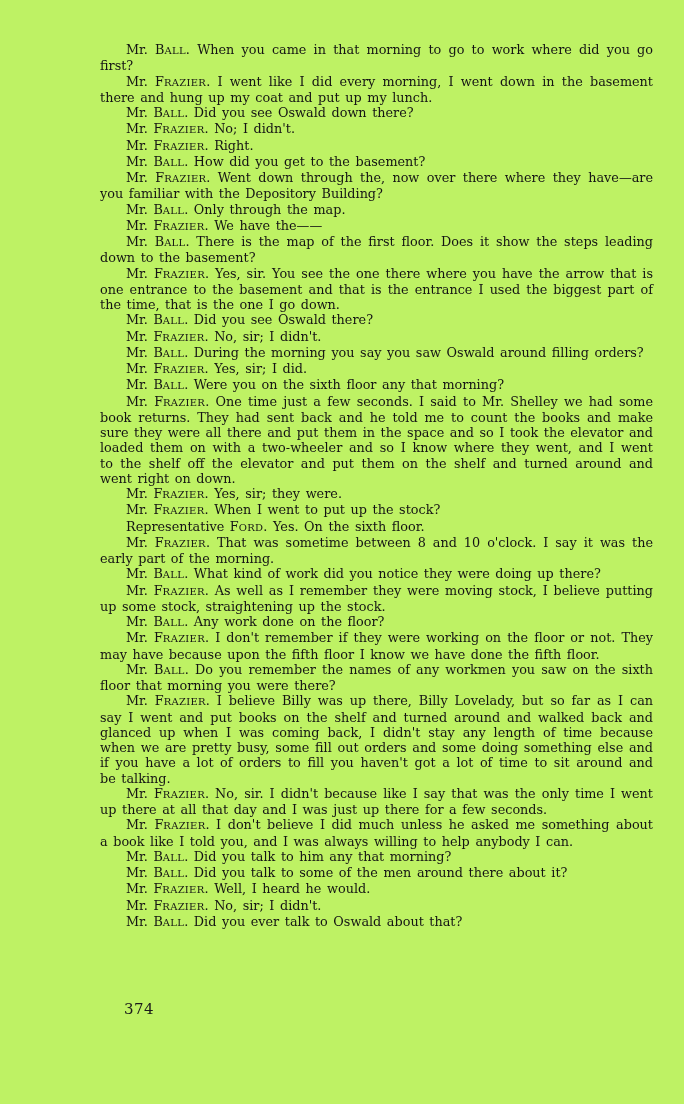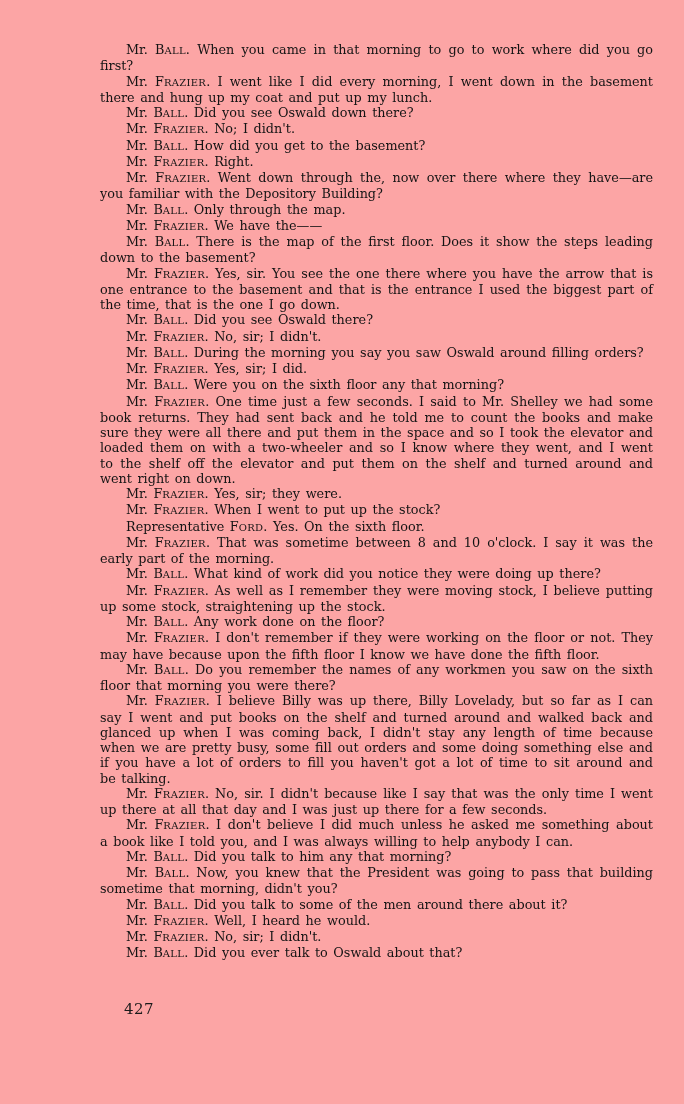--- a/index.html
+++ b/index.html
@@ -4,21 +4,21 @@
 <style>
   html, body {
     margin: 0;
     padding: 0;
     background: #fdfdfc;
   }
   .page {
     position: relative;
     width: 684px;
     height: 1104px;
-    background: #fca5a5;
+    background: #bef264;
     color: #141414;
     font-family: "DejaVu Serif", "Liberation Serif", serif;
     overflow: hidden;
   }
   .text-block {
     position: absolute;
     left: 100px;
     top: 42px;
     width: 553px;
     font-size: 12.8px;
@@ -47,22 +47,22 @@
 </style>
 </head>
 <body>
 
 <div class="page">
   <div class="text-block" id="testimony-text">
       <p class="line"><span class="speaker">Mr. <span>B</span><span class="sc">all</span>.</span> When you came in that morning to go to work where did you go first?</p>
       <p class="line"><span class="speaker">Mr. <span>F</span><span class="sc">razier</span>.</span> I went like I did every morning, I went down in the basement there and hung up my coat and put up my lunch.</p>
       <p class="line"><span class="speaker">Mr. <span>B</span><span class="sc">all</span>.</span> Did you see Oswald down there?</p>
       <p class="line"><span class="speaker">Mr. <span>F</span><span class="sc">razier</span>.</span> No; I didn't.</p>
+      <p class="line"><span class="speaker">Mr. <span>F</span><span class="sc">razier</span>.</span> Right.</p>
       <p class="line"><span class="speaker">Mr. <span>B</span><span class="sc">all</span>.</span> How did you get to the basement?</p>
-      <p class="line"><span class="speaker">Mr. <span>F</span><span class="sc">razier</span>.</span> Right.</p>
       <p class="line"><span class="speaker">Mr. <span>F</span><span class="sc">razier</span>.</span> Went down through the, now over there where they have—are you familiar with the Depository Building?</p>
       <p class="line"><span class="speaker">Mr. <span>B</span><span class="sc">all</span>.</span> Only through the map.</p>
       <p class="line"><span class="speaker">Mr. <span>F</span><span class="sc">razier</span>.</span> We have the——</p>
       <p class="line"><span class="speaker">Mr. <span>B</span><span class="sc">all</span>.</span> There is the map of the first floor.  Does it show the steps leading down to the basement?</p>
       <p class="line"><span class="speaker">Mr. <span>F</span><span class="sc">razier</span>.</span> Yes, sir.  You see the one there where you have the arrow that is one entrance to the basement and that is the entrance I used the biggest part of the time, that is the one I go down.</p>
       <p class="line"><span class="speaker">Mr. <span>B</span><span class="sc">all</span>.</span> Did you see Oswald there?</p>
       <p class="line"><span class="speaker">Mr. <span>F</span><span class="sc">razier</span>.</span> No, sir; I didn't.</p>
       <p class="line"><span class="speaker">Mr. <span>B</span><span class="sc">all</span>.</span> During the morning you say you saw Oswald around filling orders?</p>
       <p class="line"><span class="speaker">Mr. <span>F</span><span class="sc">razier</span>.</span> Yes, sir; I did.</p>
       <p class="line"><span class="speaker">Mr. <span>B</span><span class="sc">all</span>.</span> Were you on the sixth floor any that morning?</p>
@@ -73,20 +73,19 @@
       <p class="line"><span class="speaker">Mr. <span>F</span><span class="sc">razier</span>.</span> That was sometime between 8 and 10 o'clock.  I say it was the early part of the morning.</p>
       <p class="line"><span class="speaker">Mr. <span>B</span><span class="sc">all</span>.</span> What kind of work did you notice they were doing up there?</p>
       <p class="line"><span class="speaker">Mr. <span>F</span><span class="sc">razier</span>.</span> As well as I remember they were moving stock, I believe putting up some stock, straightening up the stock.</p>
       <p class="line"><span class="speaker">Mr. <span>B</span><span class="sc">all</span>.</span> Any work done on the floor?</p>
       <p class="line"><span class="speaker">Mr. <span>F</span><span class="sc">razier</span>.</span> I don't remember if they were working on the floor or not. They may have because upon the fifth floor I know we have done the fifth floor.</p>
       <p class="line"><span class="speaker">Mr. <span>B</span><span class="sc">all</span>.</span> Do you remember the names of any workmen you saw on the sixth floor that morning you were there?</p>
       <p class="line"><span class="speaker">Mr. <span>F</span><span class="sc">razier</span>.</span> I believe Billy was up there, Billy Lovelady, but so far as I can say I went and put books on the shelf and turned around and walked back and glanced up when I was coming back, I didn't stay any length of time because when we are pretty busy, some fill out orders and some doing something else and if you have a lot of orders to fill you haven't got a lot of time to sit around and be talking.</p>
       <p class="line"><span class="speaker">Mr. <span>F</span><span class="sc">razier</span>.</span> No, sir.  I didn't because like I say that was the only time I went up there at all that day and I was just up there for a few seconds.</p>
       <p class="line"><span class="speaker">Mr. <span>F</span><span class="sc">razier</span>.</span> I don't believe I did much unless he asked me something about a book like I told you, and I was always willing to help anybody I can.</p>
       <p class="line"><span class="speaker">Mr. <span>B</span><span class="sc">all</span>.</span> Did you talk to him any that morning?</p>
-      <p class="line"><span class="speaker">Mr. <span>B</span><span class="sc">all</span>.</span> Now, you knew that the President was going to pass that building sometime that morning, didn't you?</p>
       <p class="line"><span class="speaker">Mr. <span>B</span><span class="sc">all</span>.</span> Did you talk to some of the men around there about it?</p>
       <p class="line"><span class="speaker">Mr. <span>F</span><span class="sc">razier</span>.</span> Well, I heard he would.</p>
       <p class="line"><span class="speaker">Mr. <span>F</span><span class="sc">razier</span>.</span> No, sir; I didn't.</p>
       <p class="line"><span class="speaker">Mr. <span>B</span><span class="sc">all</span>.</span> Did you ever talk to Oswald about that?</p>
     </div>
-  <div class="page-number">427</div>
+  <div class="page-number">374</div>
 </div>
 
 </body></html>

